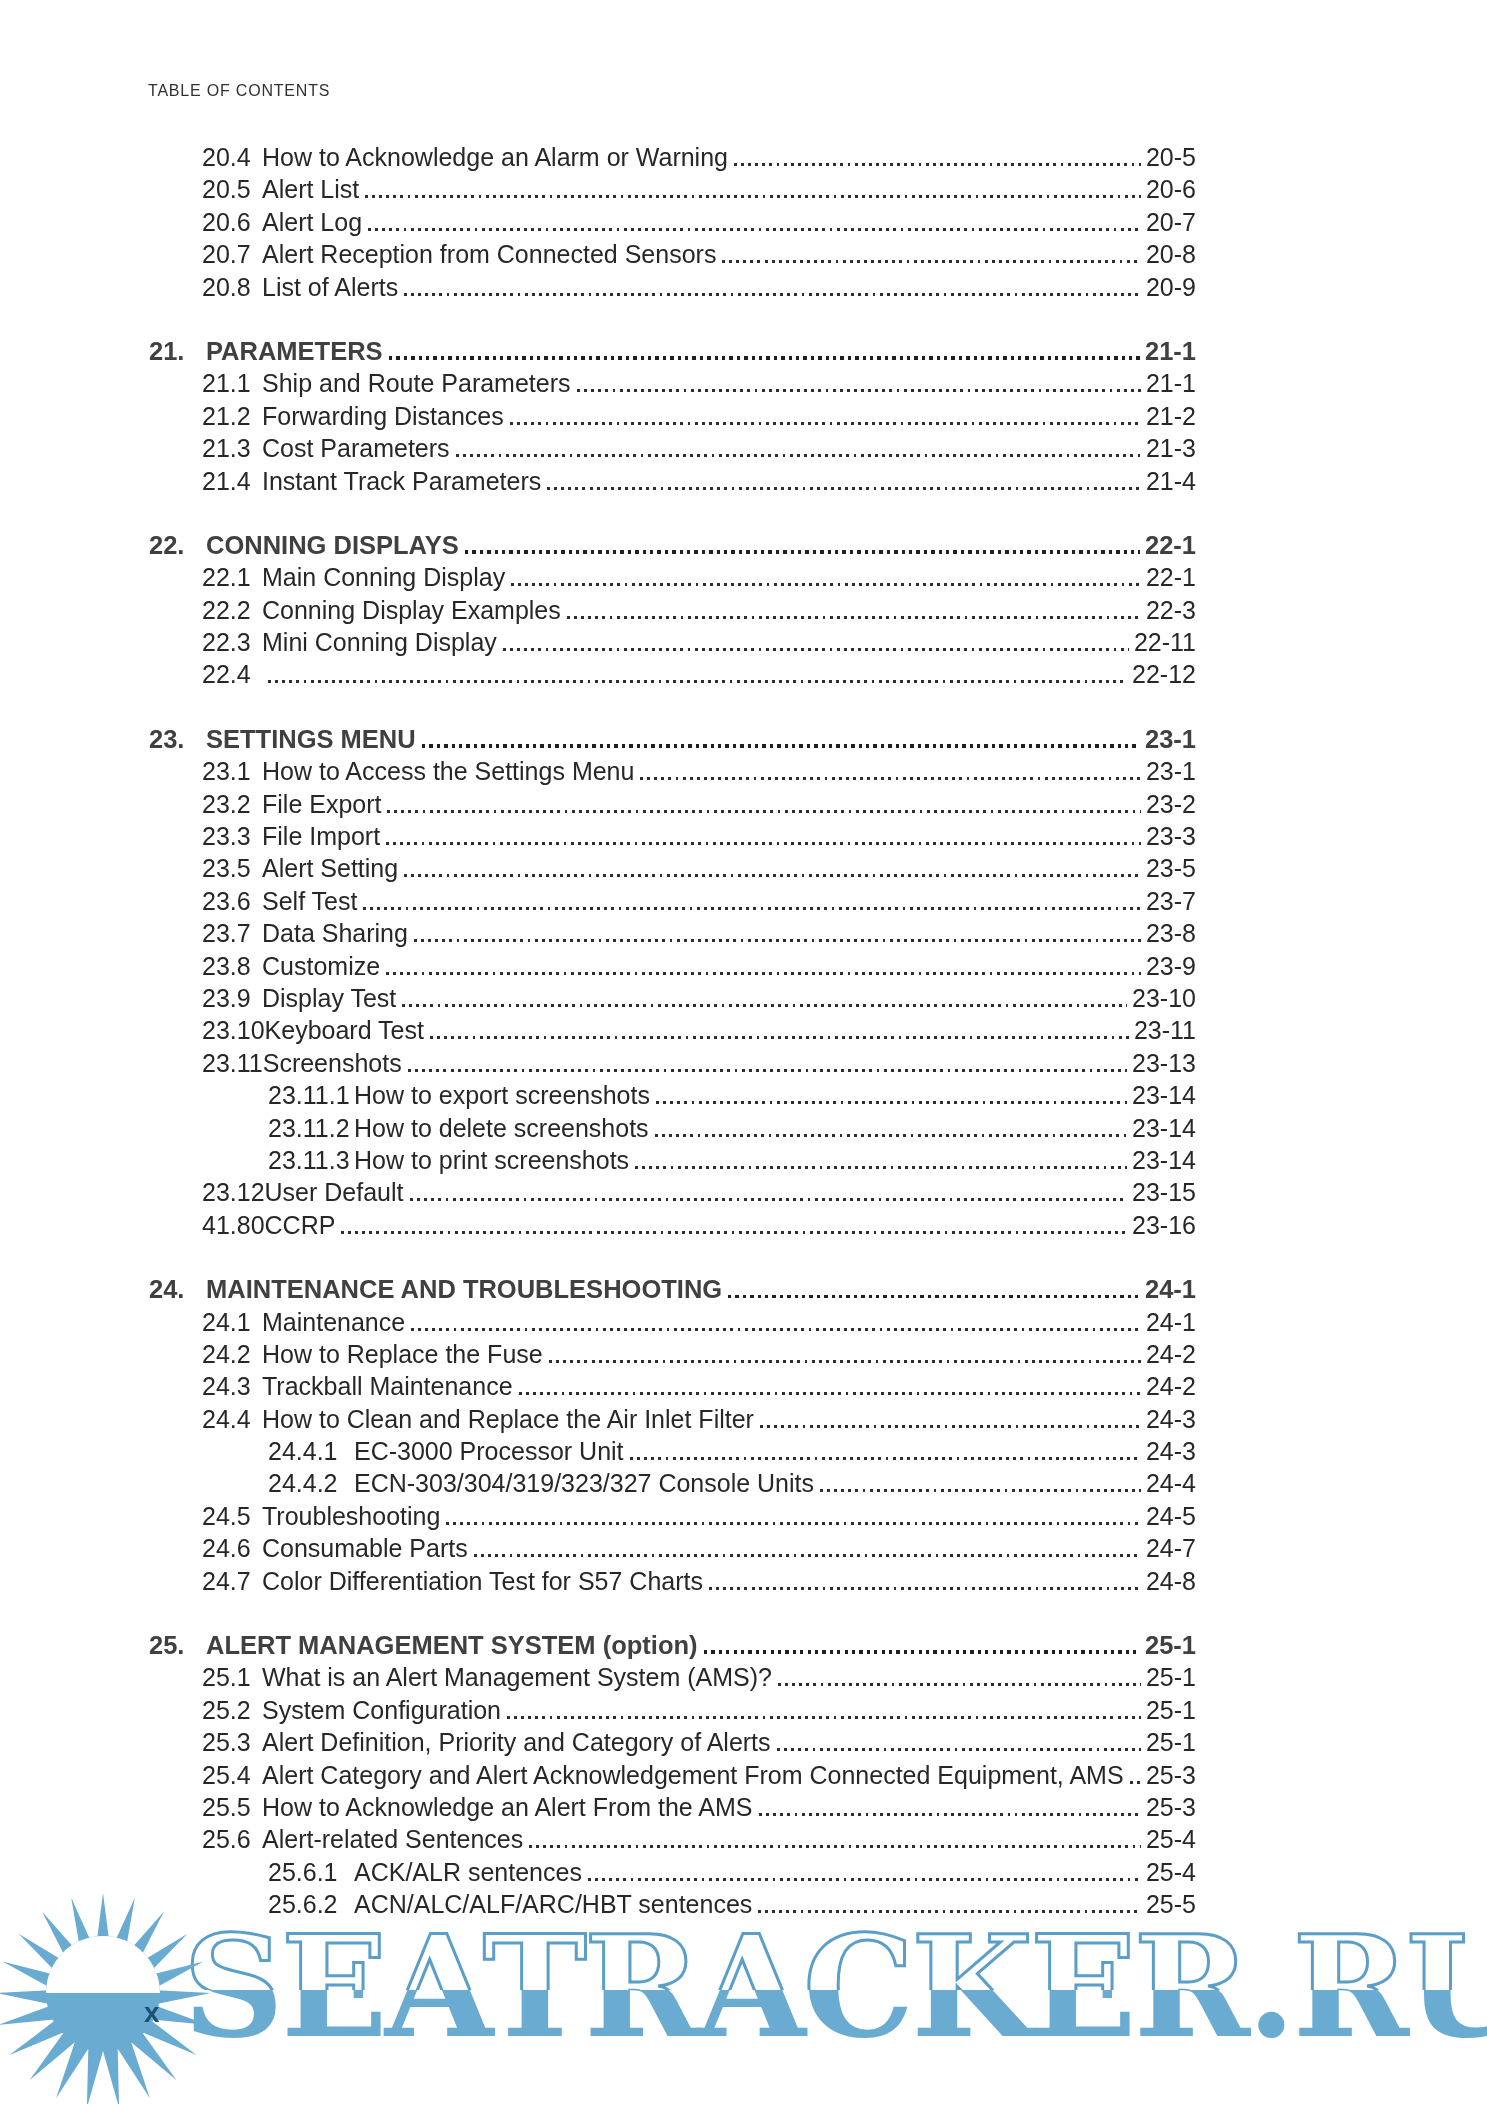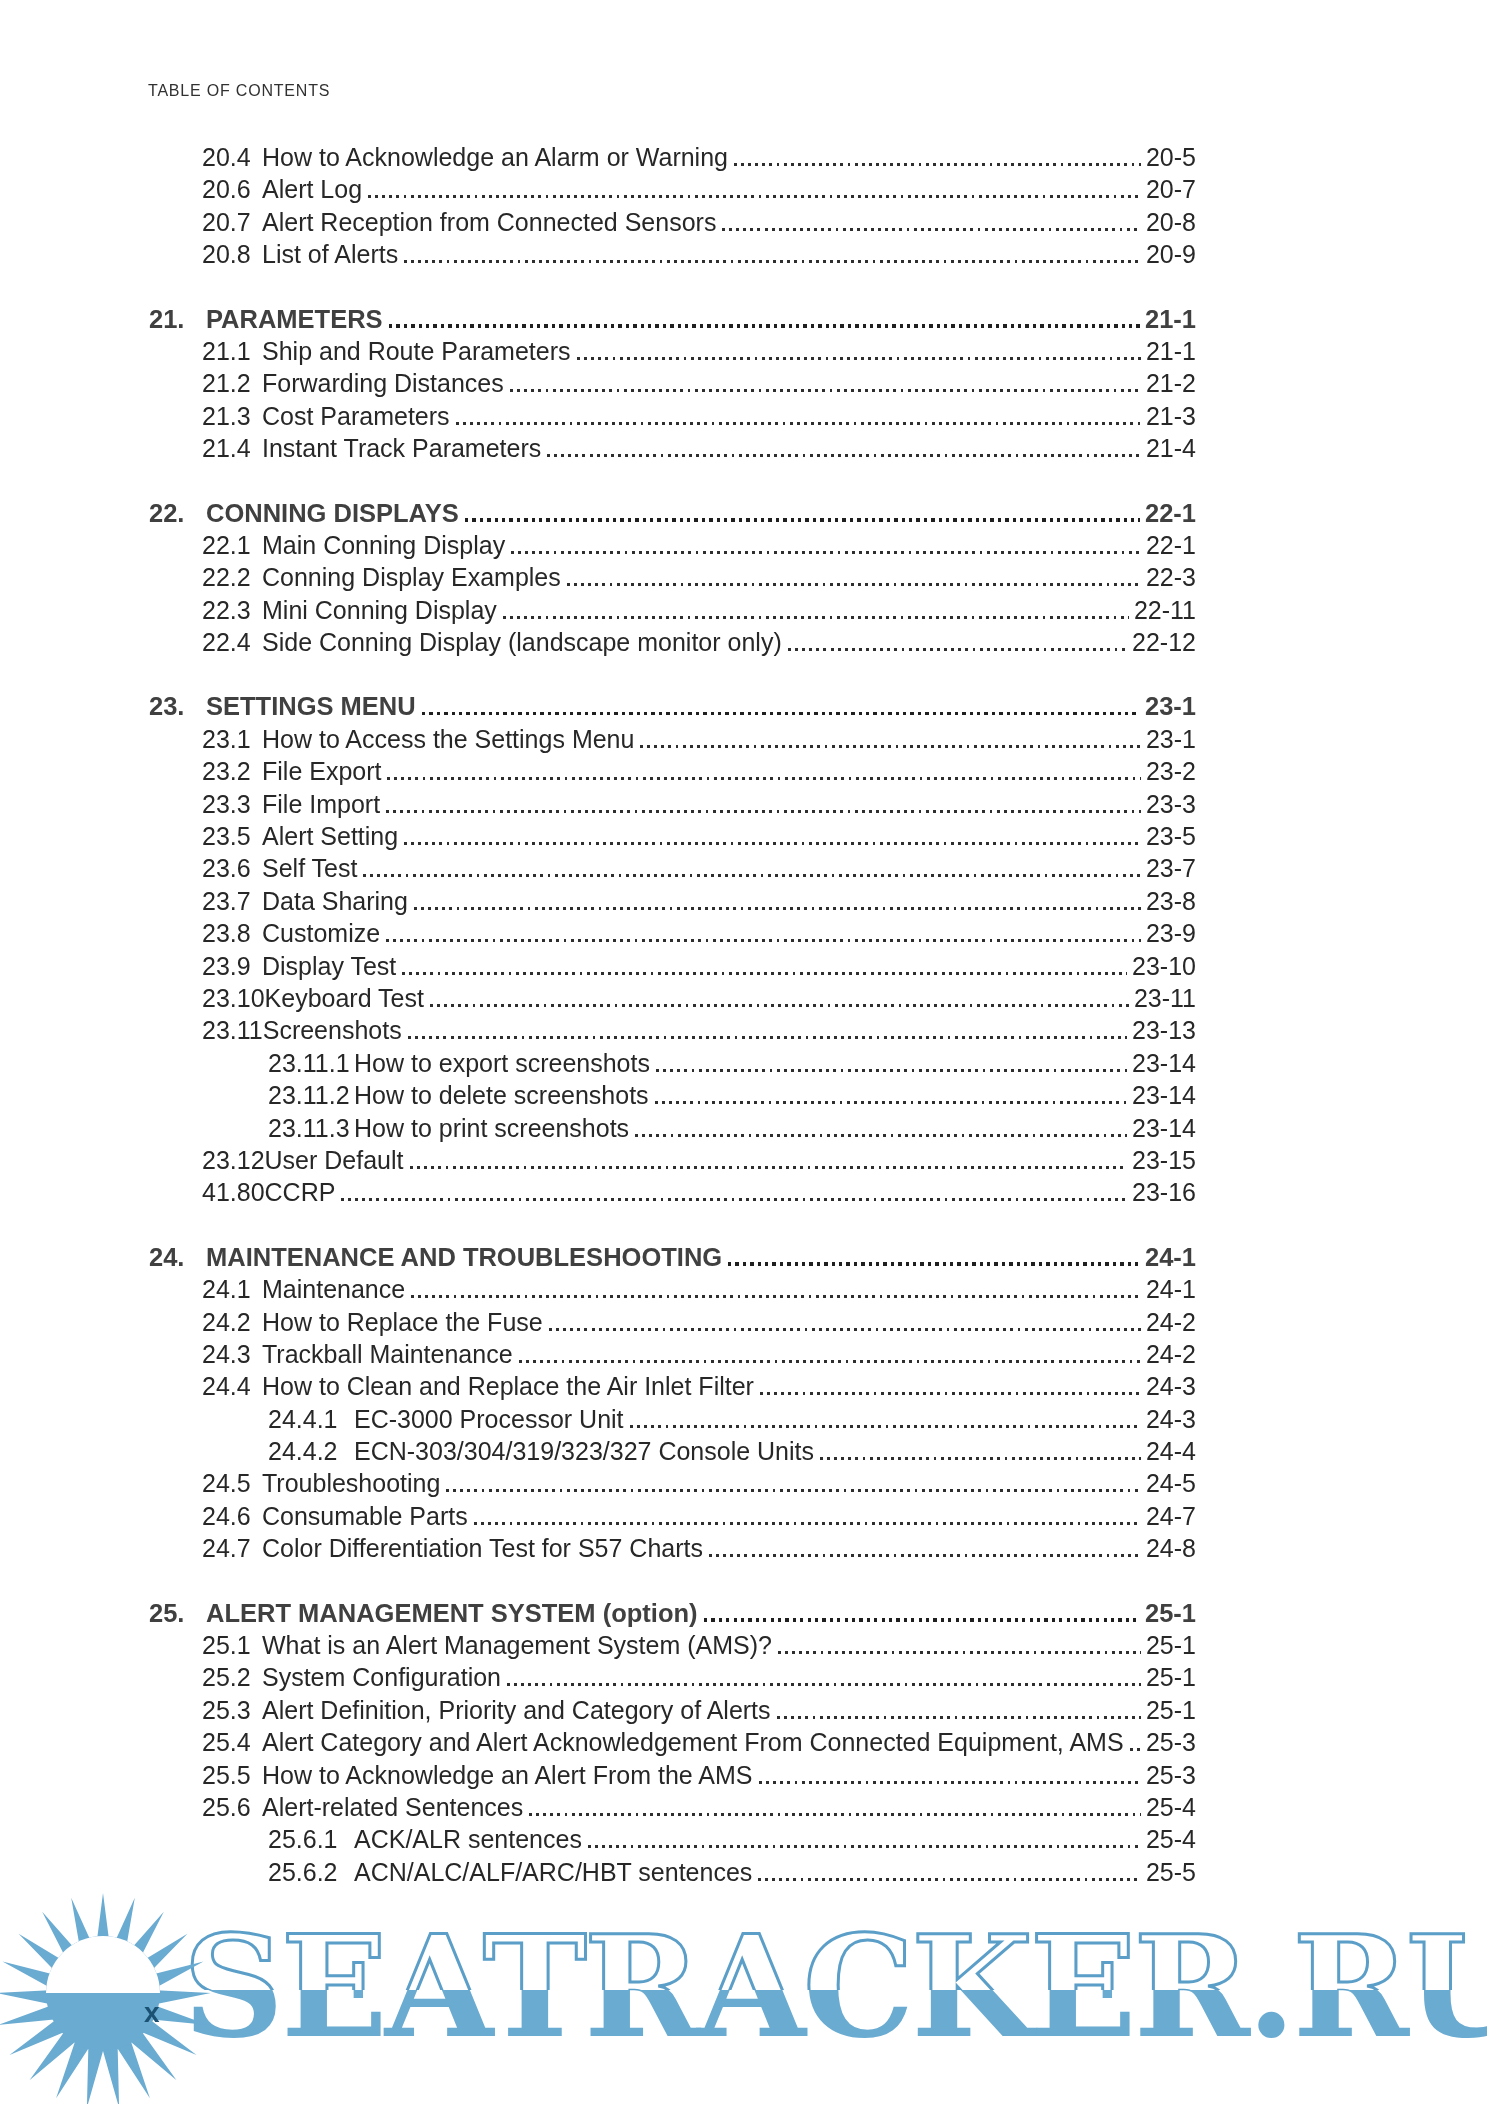--- a/index.html
+++ b/index.html
@@ -107,20 +107,26 @@
 <div class="header">TABLE OF CONTENTS</div>
 
 <div class="toc">
     <div class="row lv2">
     <span class="num">20.4</span>
       <span class="title">How to Acknowledge an Alarm or Warning</span>
     <span class="leader"></span>
     <span class="page">20-5</span>
   </div>
     <div class="row lv2">
+    <span class="num">20.5</span>
+      <span class="title">Alert List</span>
+    <span class="leader"></span>
+    <span class="page">20-6</span>
+  </div>
+    <div class="row lv2">
     <span class="num">20.6</span>
       <span class="title">Alert Log</span>
     <span class="leader"></span>
     <span class="page">20-7</span>
   </div>
     <div class="row lv2">
     <span class="num">20.7</span>
       <span class="title">Alert Reception from Connected Sensors</span>
     <span class="leader"></span>
     <span class="page">20-8</span>
@@ -180,21 +186,20 @@
     <span class="page">22-3</span>
   </div>
     <div class="row lv2">
     <span class="num">22.3</span>
       <span class="title">Mini Conning Display</span>
     <span class="leader"></span>
     <span class="page">22-11</span>
   </div>
     <div class="row lv2">
     <span class="num">22.4</span>
-      <span class="title">Side Conning Display (landscape monitor only)</span>
     <span class="leader"></span>
     <span class="page">22-12</span>
   </div>
     <div class="row lv1">
     <span class="num">23.</span>
       <span class="title">SETTINGS MENU</span>
     <span class="leader"></span>
     <span class="page">23-1</span>
   </div>
     <div class="row lv2">

